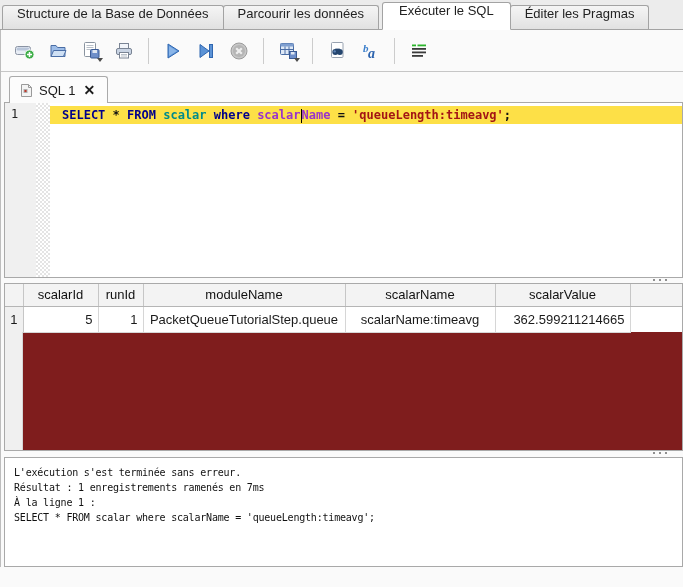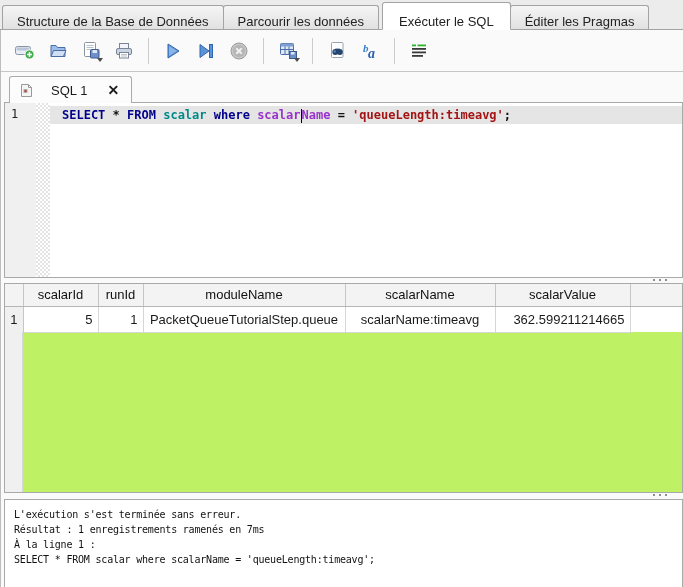--- a/index.html
+++ b/index.html
@@ -13,21 +13,21 @@
   }
   .app { width:683px; height:587px; position:relative; background:#fafafa; }
 
   
   .main-tabbar {
     height:30px; background:#ececec;
     border-bottom:1px solid #a3a3a3;
     display:flex; align-items:flex-end; padding-left:2px;
   }
   .main-tab {
-    display:flex; align-items:flex-end; height:24px;
+    display:flex; align-items:flex-start; height:24px;
     padding:0 14px; background:linear-gradient(#f5f5f5,#e1e1e1);
     border:1px solid #a3a3a3; border-bottom:none;
     border-top-left-radius:3px; border-top-right-radius:3px;
     margin-right:-1px; color:#222; cursor:default; white-space:nowrap;margin-top:7px;
   }
   .main-tab.active {
     background:#ffffff; height:28px; margin-bottom:-1px;
     border-bottom:1px solid #ffffff; margin-left:4px; padding:0 16px;
   }
 
@@ -45,21 +45,21 @@
     border-left:3px solid transparent; border-right:3px solid transparent;
     border-top:4px solid #4a4a4a;
   }
   .tsep { width:1px; height:26px; background:#cccccc; margin:0 5px; }
 
   
   .sql-tabbar {
     height:30px; display:flex; align-items:flex-end; padding-left:8px; background:#fafafa;
   }
   .sql-tab {
-    display:flex; align-items:center; gap:18px; height:27px; padding:0 10px;
+    display:flex; align-items:center; gap:6px; height:27px; padding:0 10px;
     background:#fcfcfc; border:1px solid #aaaaaa; border-bottom:none;
     border-top-left-radius:3px; border-top-right-radius:3px;
     margin-bottom:-1px; position:relative; z-index:2;
   }
   .sql-tab-close { font-weight:bold; font-size:14px; color:#1c1c1c; line-height:1; padding:1px 2px; }
 
   
   .content { border-left:1px solid #bdbdbd; }
   .frame { margin-left:3px; border:1px solid #a9a9a9; background:#ffffff; position:relative; }
 
@@ -72,21 +72,21 @@
   }
   .foldmargin {
     width:14px; flex:none; background-color:#fff;
     background-image:
       linear-gradient(45deg, #e4e4e4 25%, transparent 25%, transparent 75%, #e4e4e4 75%),
       linear-gradient(45deg, #e4e4e4 25%, transparent 25%, transparent 75%, #e4e4e4 75%);
     background-size:4px 4px; background-position:0 0, 2px 2px;
   }
   .code-area { flex:1; background:#fff; padding-top:3px; }
   .code-line {
-    background:#e5e5e5; height:18px; display:flex; align-items:center;
+    background:#fde047; height:18px; display:flex; align-items:center;
     padding-left:12px; white-space:pre;
     font-family:"DejaVu Sans Mono", monospace; font-size:12px; font-weight:bold;
   }
   .tk-keyword { color:#00008b; }
   .tk-table { color:#008b8b; }
   .tk-identifier { color:#9932cc; }
   .tk-string { color:#a31515; }
   .tk-plain { color:#111; }
   .caret {
     display:inline-block; width:0; height:14px;
@@ -94,21 +94,21 @@
   }
 
   
   .splitter { height:5px; background:#fafafa; position:relative; }
   .splitter .grip {
     position:absolute; right:16px; top:1px; display:flex; gap:4px;
   }
   .splitter .grip i { width:2px; height:2px; background:#8f8f8f; display:block; }
 
   
-  .table-frame { height:210px; overflow:hidden; background:#bef264; }
+  .table-frame { height:168px; overflow:hidden; background:#7f1d1d; }
   table.grid { border-collapse:collapse; table-layout:fixed; width:100%; }
   table.grid th, table.grid td {
     font-weight:normal; font-size:13px; overflow:hidden; white-space:nowrap;text-align:center;
   }
   table.grid thead th {
     height:22px; background:#f3f3f3; text-align:center;
     border-right:1px solid #c6c6c6; border-bottom:1px solid #b5b5b5; color:#111;
   }
   table.grid thead th.filler { border-right:none; }
   table.grid tbody th {

